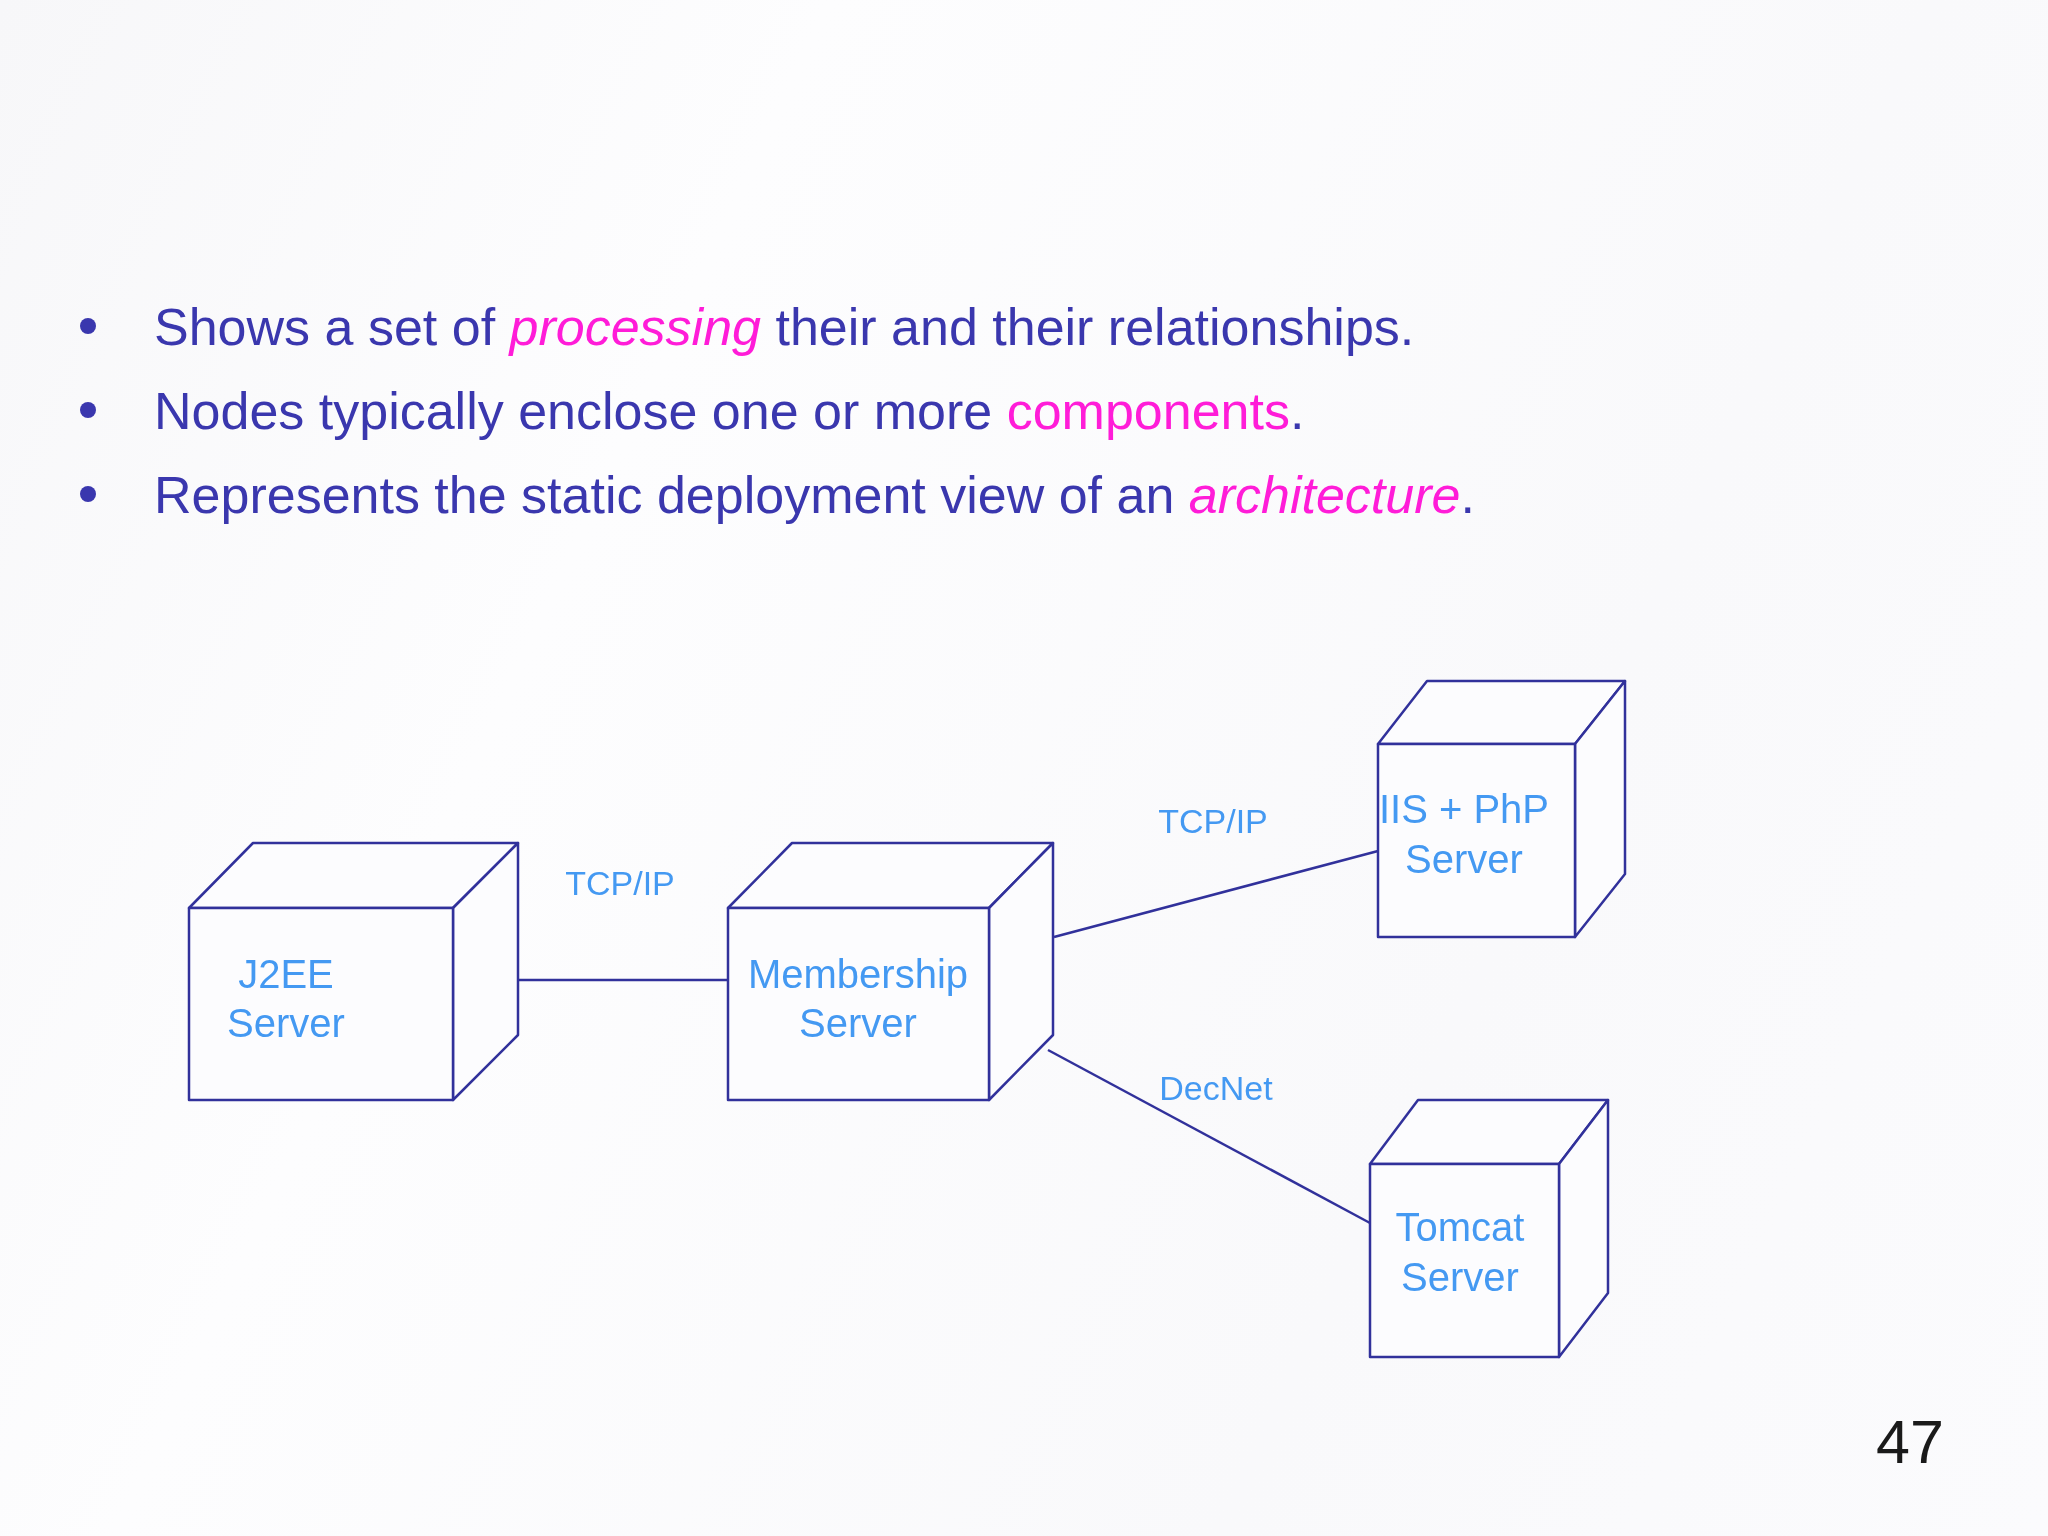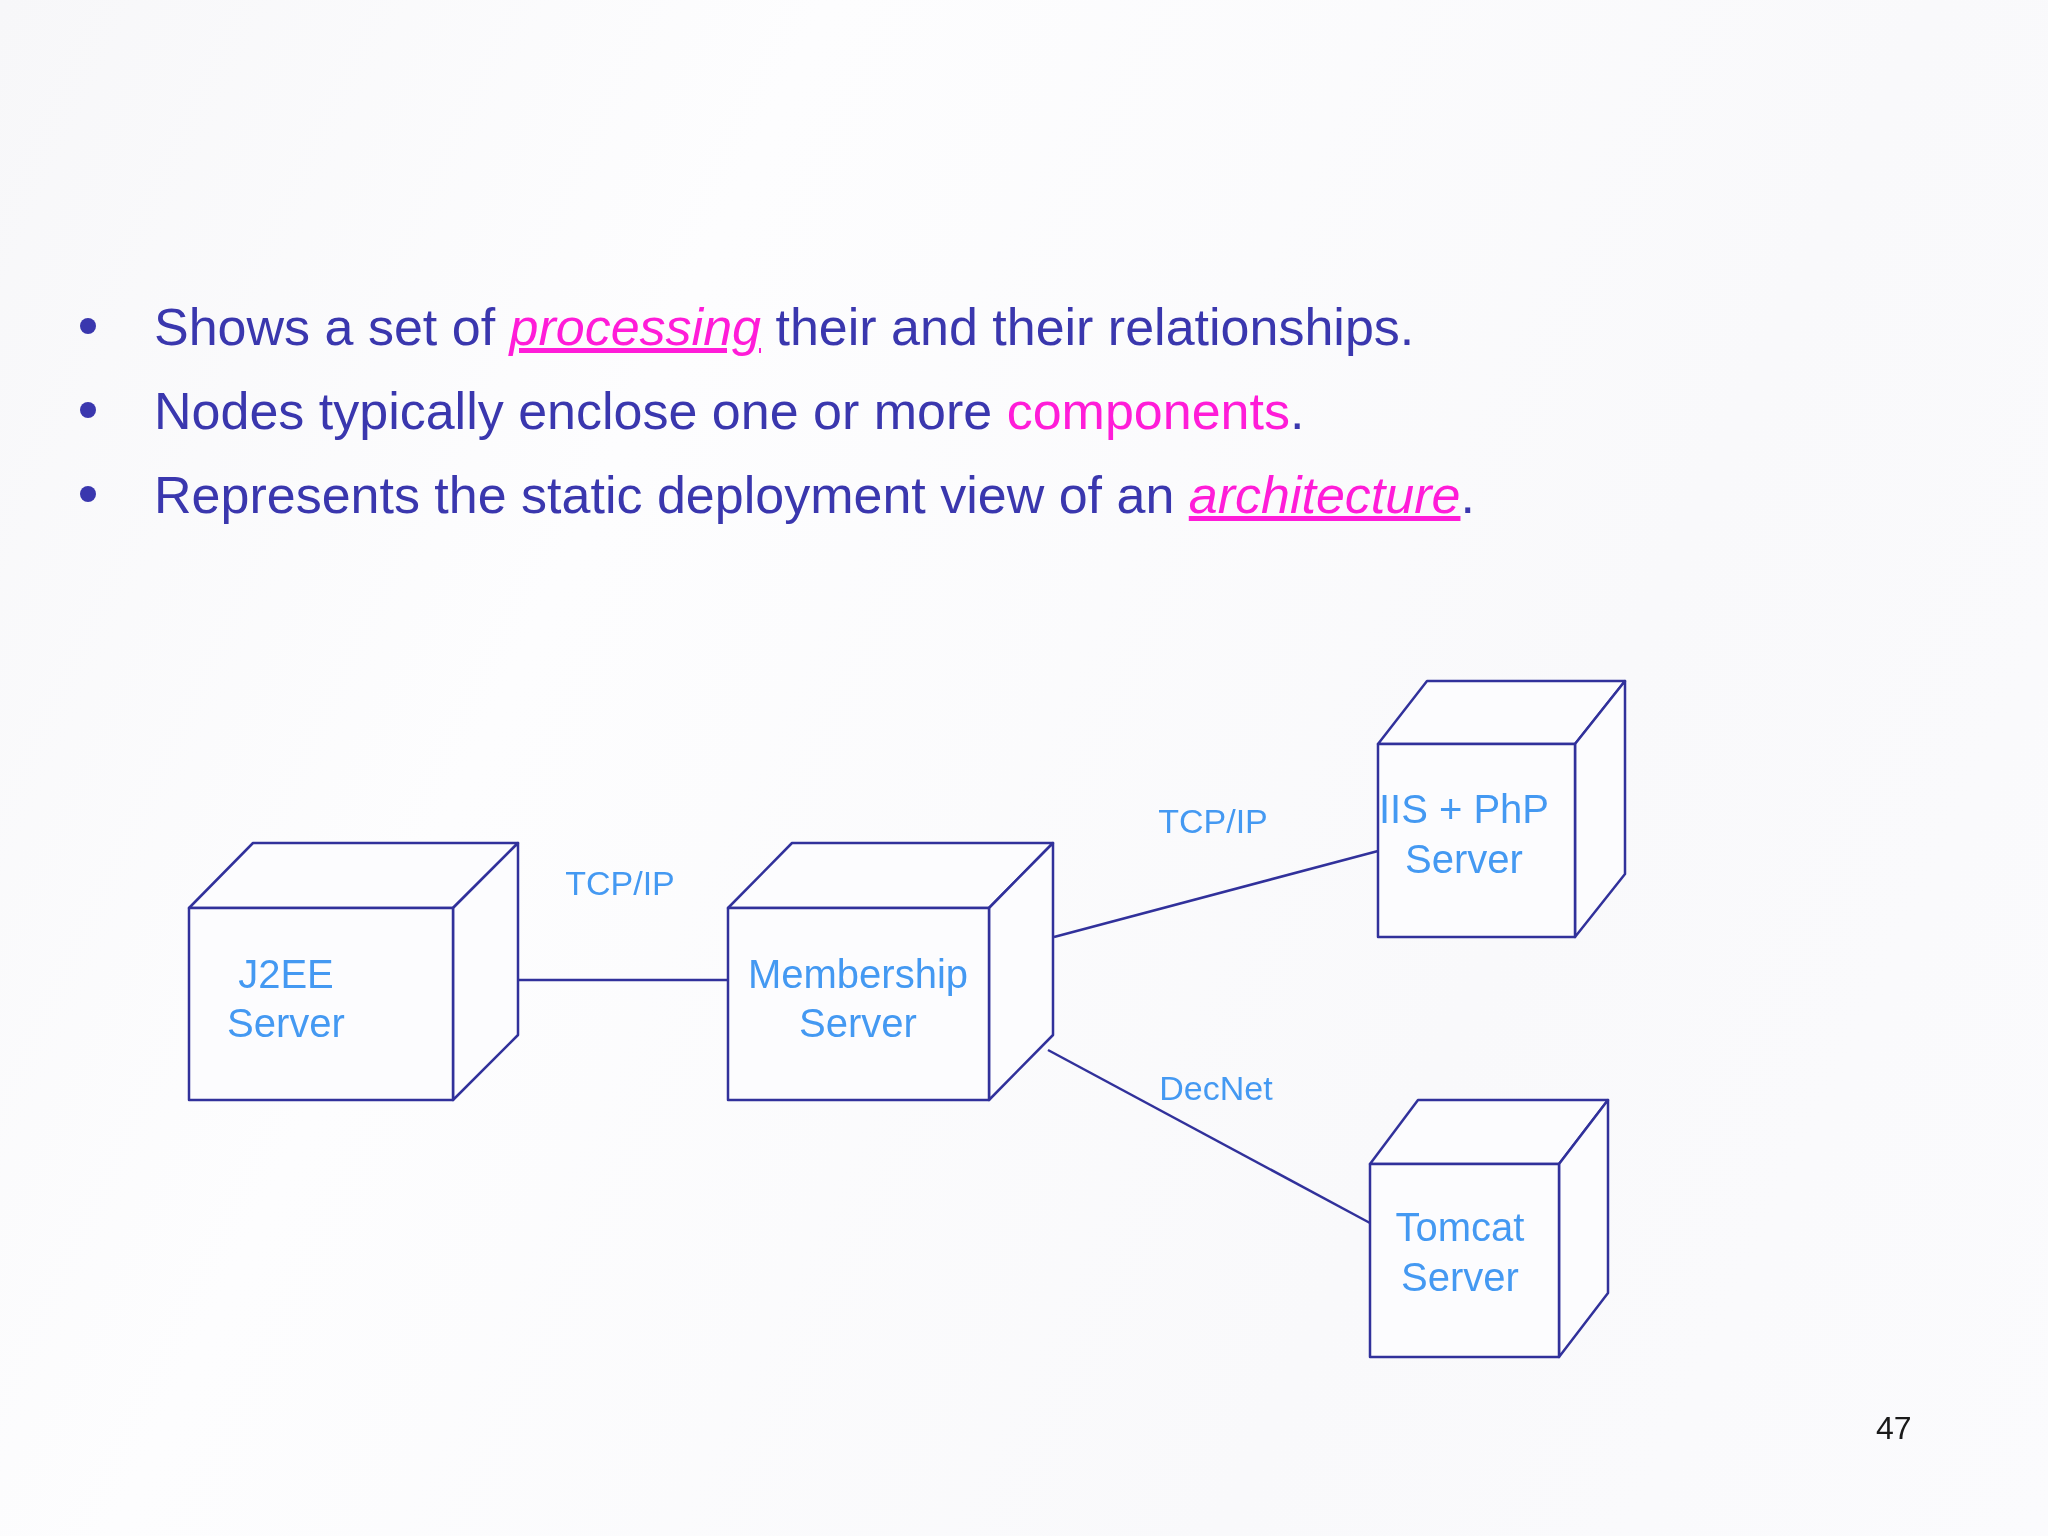--- a/index.html
+++ b/index.html
@@ -42,21 +42,21 @@
   .bullet-dot{
     position:absolute;
     left:2px;
     top:20px;
     width:16px;
     height:16px;
     border-radius:50%;
     background:#3A37AE;
   }
   .seg-accent{color:#FF1CD8;}
-  .seg-italic{font-style:italic;text-decoration:underline;}
+  .seg-italic{font-style:italic;}
   .diagram-svg{
     position:absolute;
     left:0;
     top:0;
     width:2048px;
     height:1536px;
   }
   .node-face{
     fill:#FCFCFE;
     stroke:#31319B;
@@ -77,21 +77,21 @@
   .link-label{
     fill:#4499F2;
     font-family:"Liberation Sans", sans-serif;
     font-size:34px;
     text-anchor:middle;
   }
   .page-number{
     position:absolute;
     left:1876px;
     top:1412px;
-    font-size:32px;
+    font-size:61px;
     line-height:1;
     color:#1A1A1A;
   }
 </style>
 </head>
 <body>
 
 <div class="slide">
 
 

